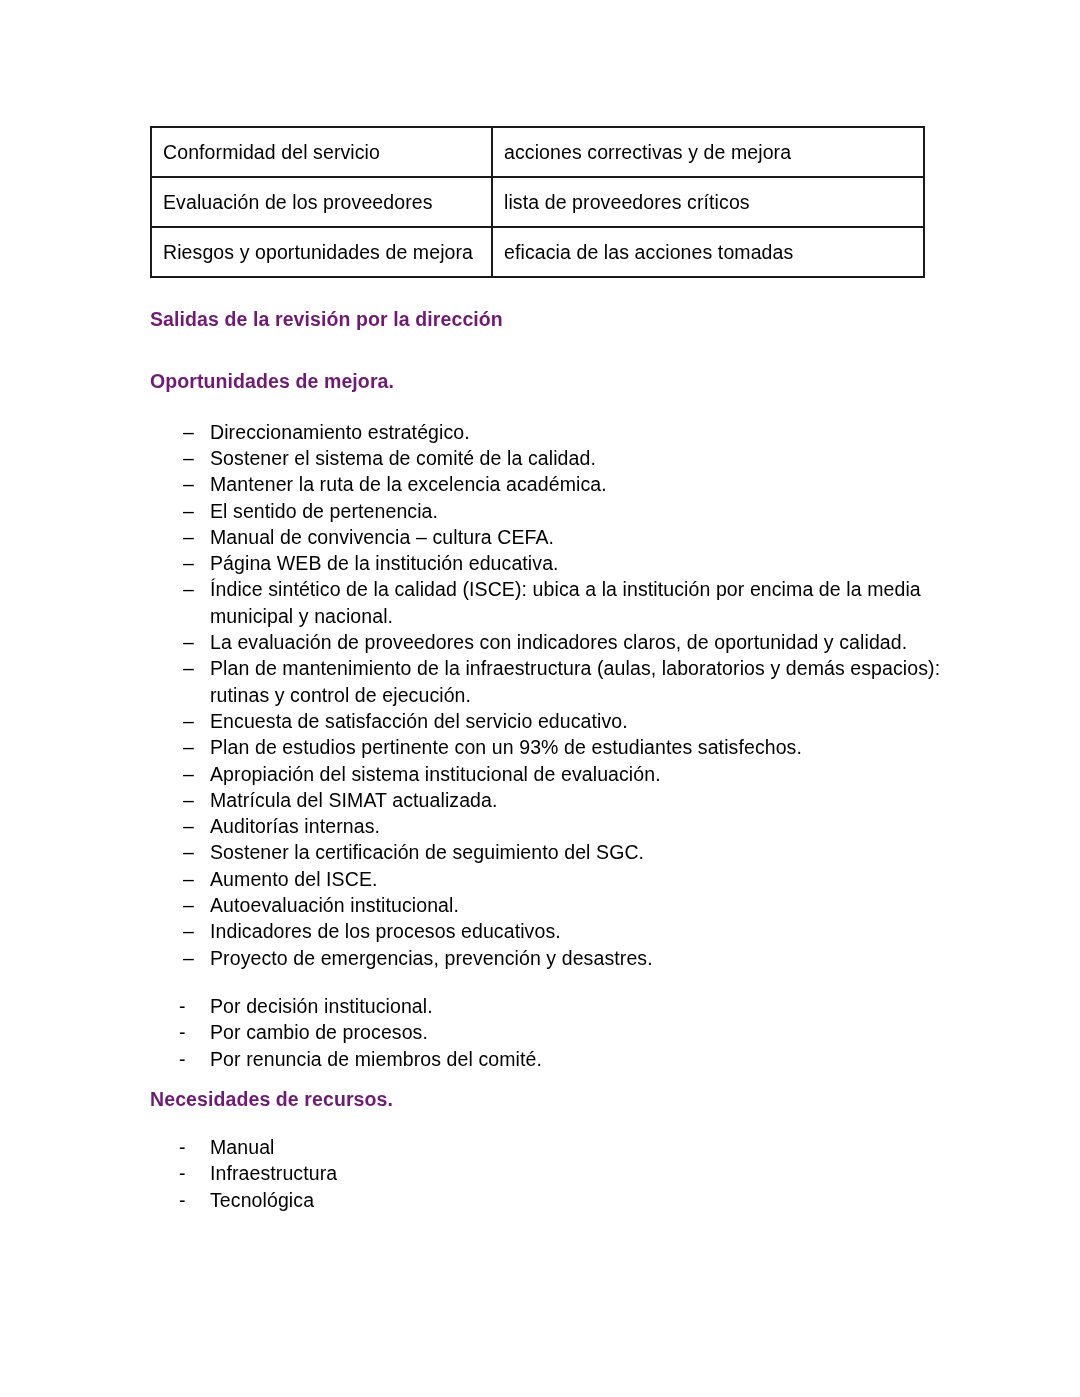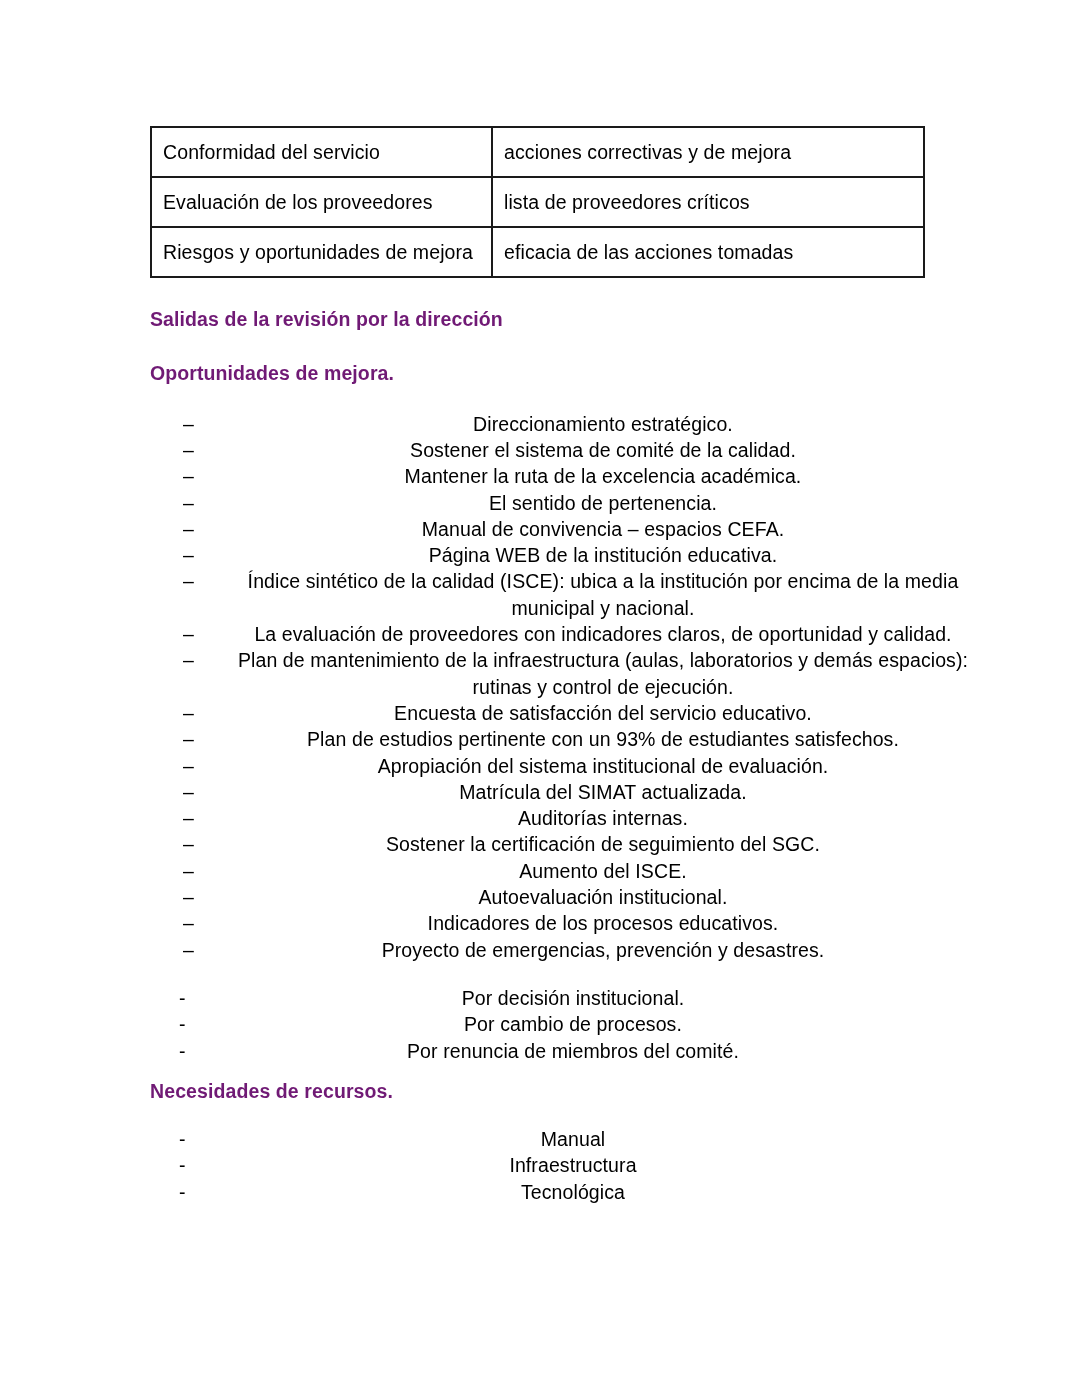--- a/index.html
+++ b/index.html
@@ -57,21 +57,21 @@
 
   
   .heading {
     font-size: 19.5px;
     font-weight: bold;
     color: #701a75;
     letter-spacing: 0.1px;
     line-height: 1.3;
   }
   .h-salidas        { margin-top: 29px; }
-  .h-oportunidades  { margin-top: 29px; }
+  .h-oportunidades  { margin-top: 37px; }
   .h-cambios        { margin-top: 31px; }
   .h-necesidades    { margin-top: 15px; }
 
   
   ul.dashlist {
     list-style: none;
     margin: 0;
     padding: 0;
   }
   ul.dashlist.first   { margin-top: 24px; }
@@ -98,21 +98,20 @@
     line-height: 26.3px;
   }
   
   ul.dashlist.endash li .bullet { left: 33px; }
   
   ul.dashlist.hyphen li { padding-left: 60px; }
   ul.dashlist.hyphen li .bullet { left: 29px; font-size: 19.5px; }
 
   ul.dashlist li .txt {
     display: block;
-    text-align: center;
   }
   
   ul.dashlist li.wide { width: 786px; }
 </style>
 </head>
 <body>
 
 <div class="page">
   <div class="content">
 
@@ -149,21 +148,21 @@
       <li class="wide">
           <span class="bullet">–</span>
           <span class="txt">Mantener la ruta de la excelencia académica.</span>
         </li>
       <li class="wide">
           <span class="bullet">–</span>
           <span class="txt">El sentido de pertenencia.</span>
         </li>
       <li class="wide">
           <span class="bullet">–</span>
-          <span class="txt">Manual de convivencia – espacios CEFA.</span>
+          <span class="txt">Manual de convivencia – cultura CEFA.</span>
         </li>
       <li class="wide">
           <span class="bullet">–</span>
           <span class="txt">Página WEB de la institución educativa.</span>
         </li>
       <li class="wide">
           <span class="bullet">–</span>
           <span class="txt">Índice sintético de la calidad (ISCE): ubica a la institución por encima de la media municipal y nacional.</span>
         </li>
       <li class="wide">

